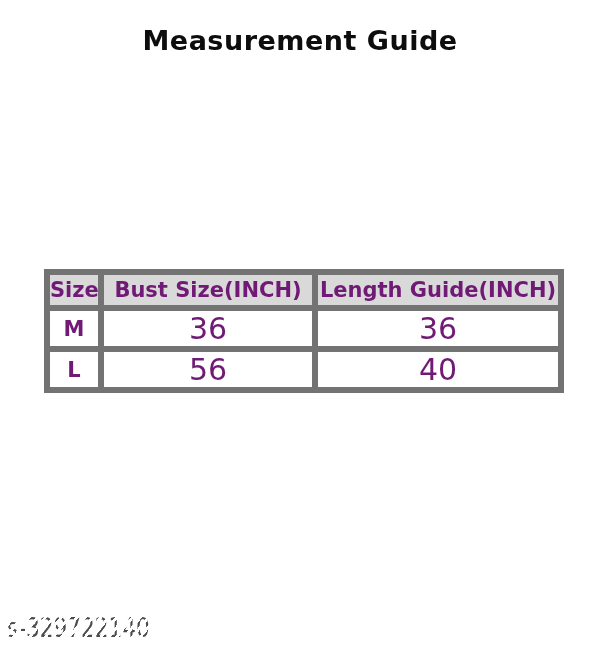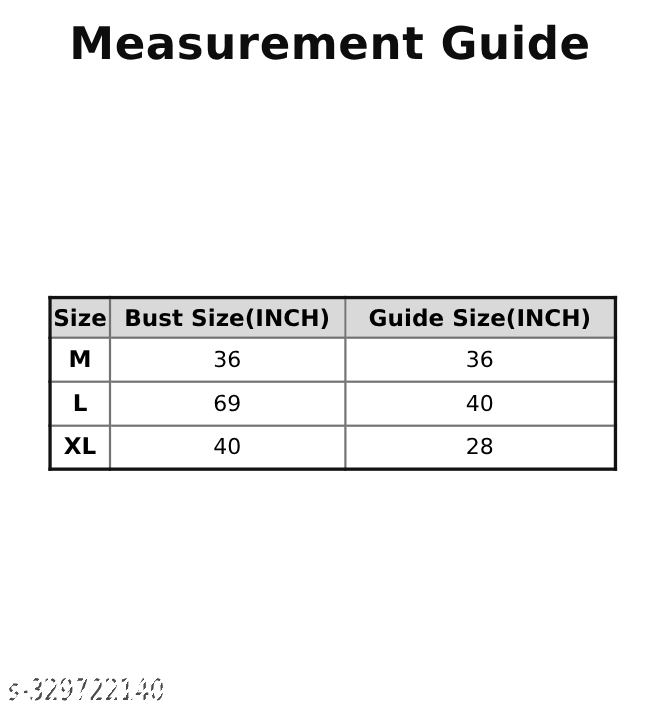--- a/index.html
+++ b/index.html
@@ -13,51 +13,51 @@
     position: relative;
     width: 600px; height: 647px;
     background: #ffffff;
     overflow: hidden;
   }
   .title {
     position: absolute;
     top: 20px; left: 0;
     width: 100%;
     text-align: center;
-    font-size: 41px;
+    font-size: 27px;
     line-height: 41px;
     font-weight: bold;
     color: #0d0d0d;
     letter-spacing: 0.5px;
   }
   .size-table {
     position: absolute;
     left: 44px; top: 269px;
     width: 514px;
     border-collapse: collapse;
     table-layout: fixed;
     border: 3px solid #121212;
   }
   .size-table th, .size-table td {
-    border: 2px solid #737373;
+    border: 6px solid #737373;
     text-align: center;
     vertical-align: middle;
-    color: #000000;
+    color: #701a75;
     overflow: hidden;
     white-space: nowrap;
   }
   .size-table th {
     background: #d9d9d9;
     font-size: 21px;
     font-weight: bold;
     height: 36px;
   }
   .size-table td {
     background: #ffffff;
-    font-size: 20px;
+    font-size: 30px;
     font-weight: normal;
     height: 40px;
   }
   .size-table td.size-cell {
     font-weight: bold;
     font-size: 21px;
   }
   .watermark {
     position: absolute;
     left: 7px; top: 614px;
@@ -93,37 +93,32 @@
   <table class="size-table">
     <colgroup>
       <col style="width:54px">
       <col style="width:214px">
       <col style="width:246px">
     </colgroup>
     <thead>
       <tr>
         <th>Size</th>
         <th>Bust Size(INCH)</th>
-        <th>Guide Size(INCH)</th>
+        <th>Length Guide(INCH)</th>
       </tr>
     </thead>
     <tbody>
       <tr>
         <td class="size-cell">M</td>
         <td>36</td>
         <td>36</td>
       </tr>
       <tr>
         <td class="size-cell">L</td>
-        <td>69</td>
+        <td>56</td>
         <td>40</td>
-      </tr>
-      <tr>
-        <td class="size-cell">XL</td>
-        <td>40</td>
-        <td>28</td>
       </tr>
     </tbody>
   </table>
 
   <div class="watermark">s-329722140</div>
 
 </div>
 
 </body></html>

